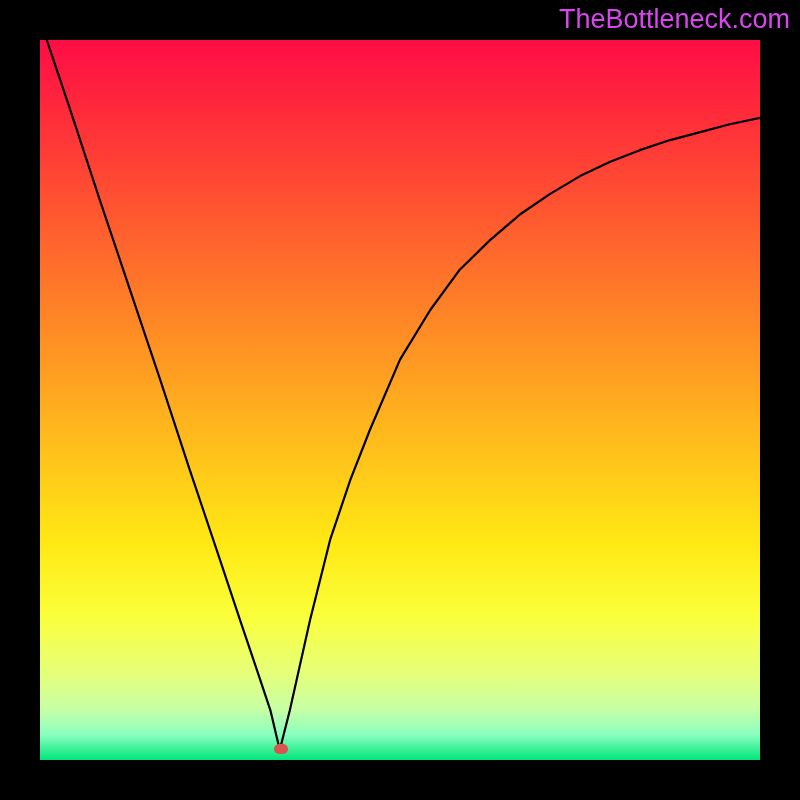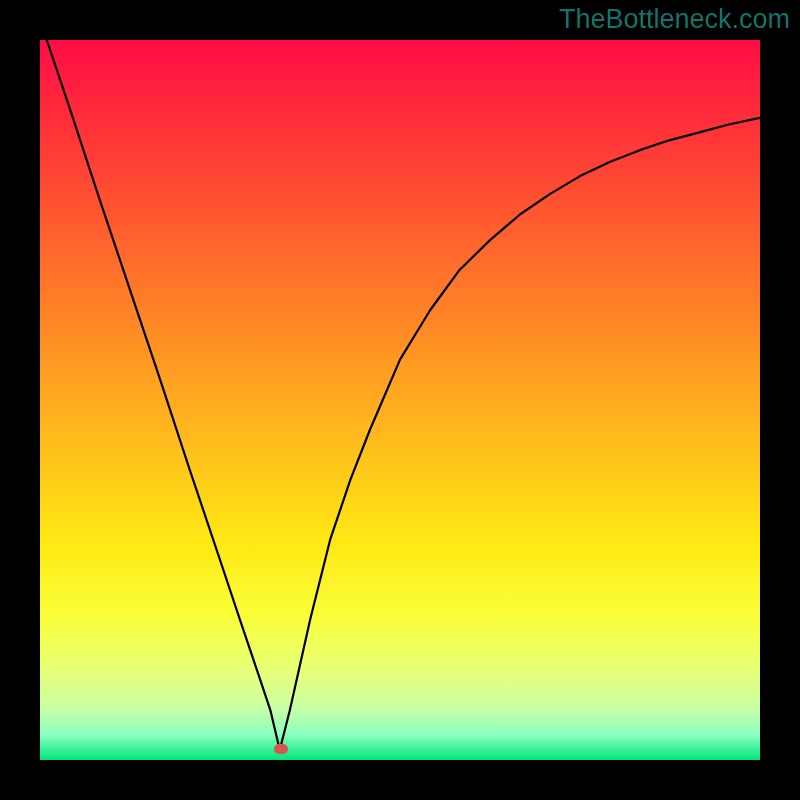--- a/index.html
+++ b/index.html
@@ -16,21 +16,21 @@
     width: 800px;
     height: 800px;
     background: #000;
   }
   .watermark {
     position: absolute;
     top: 4px;
     right: 10px;
     font-size: 27px;
     font-weight: 400;
-    color: #0f766e;
+    color: #d946ef;
     letter-spacing: 0px;
     user-select: none;
   }
   .plot-area {
     position: absolute;
     left: 40px;
     top: 40px;
     width: 720px;
     height: 720px;
     overflow: hidden;

